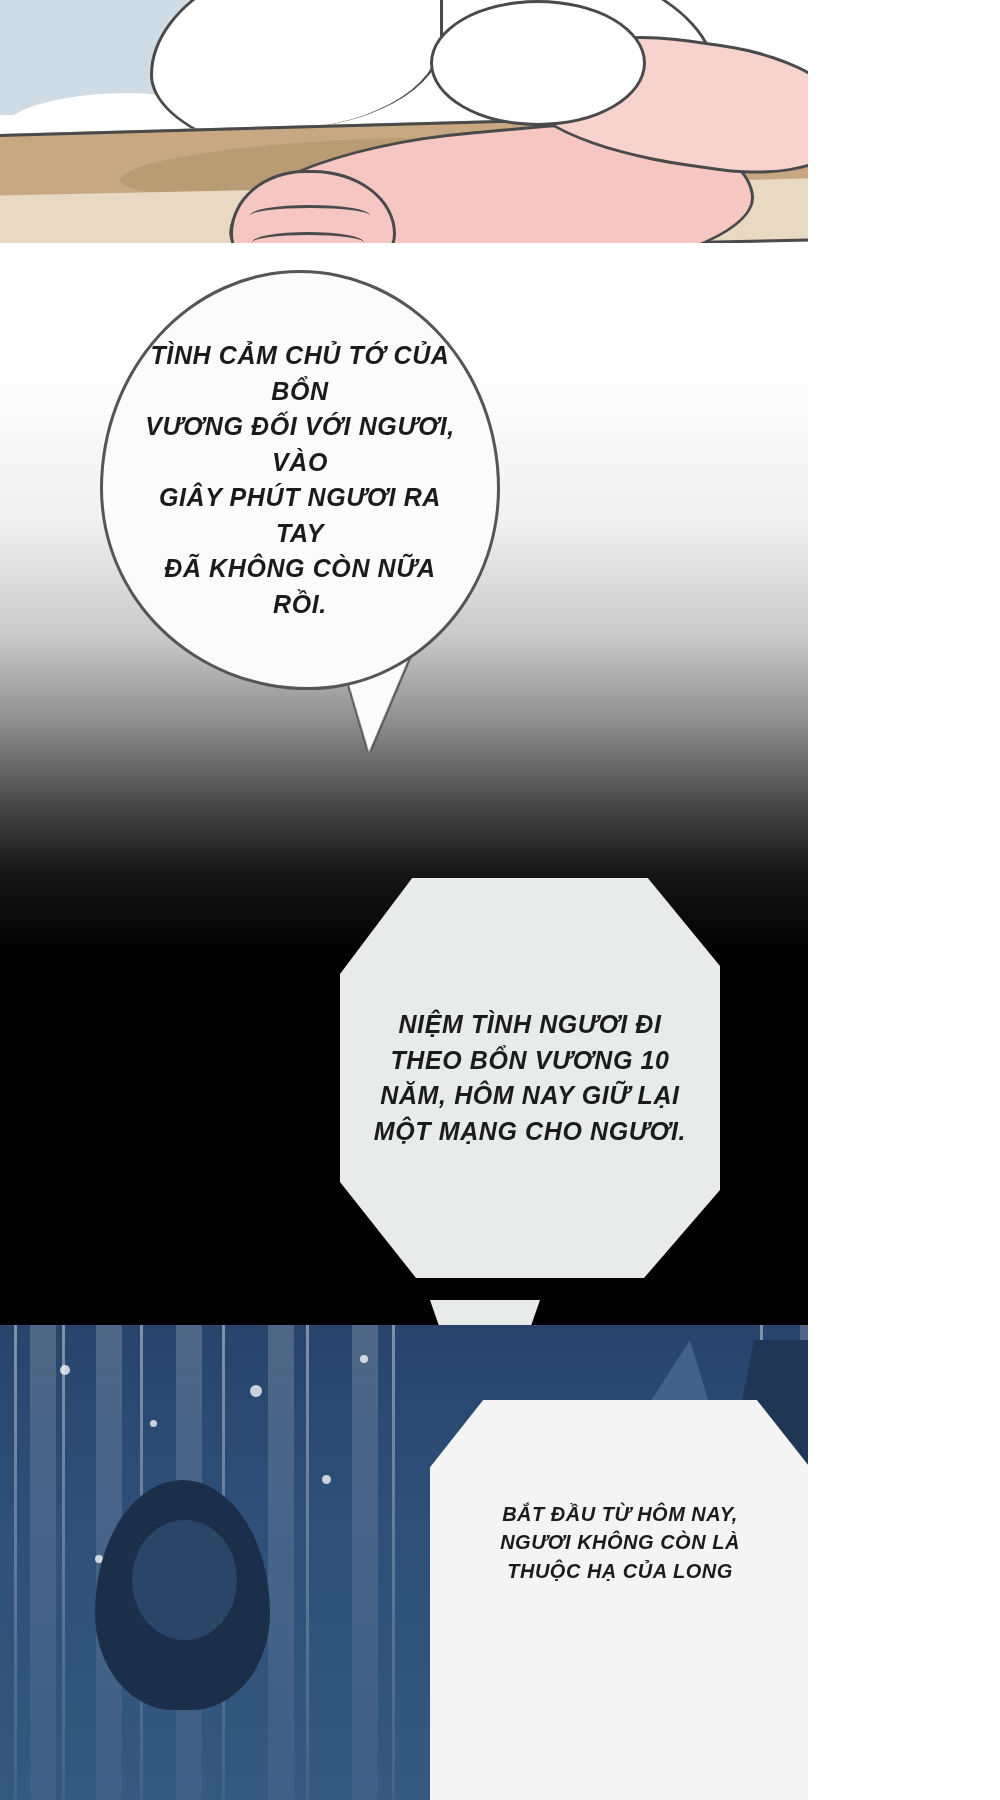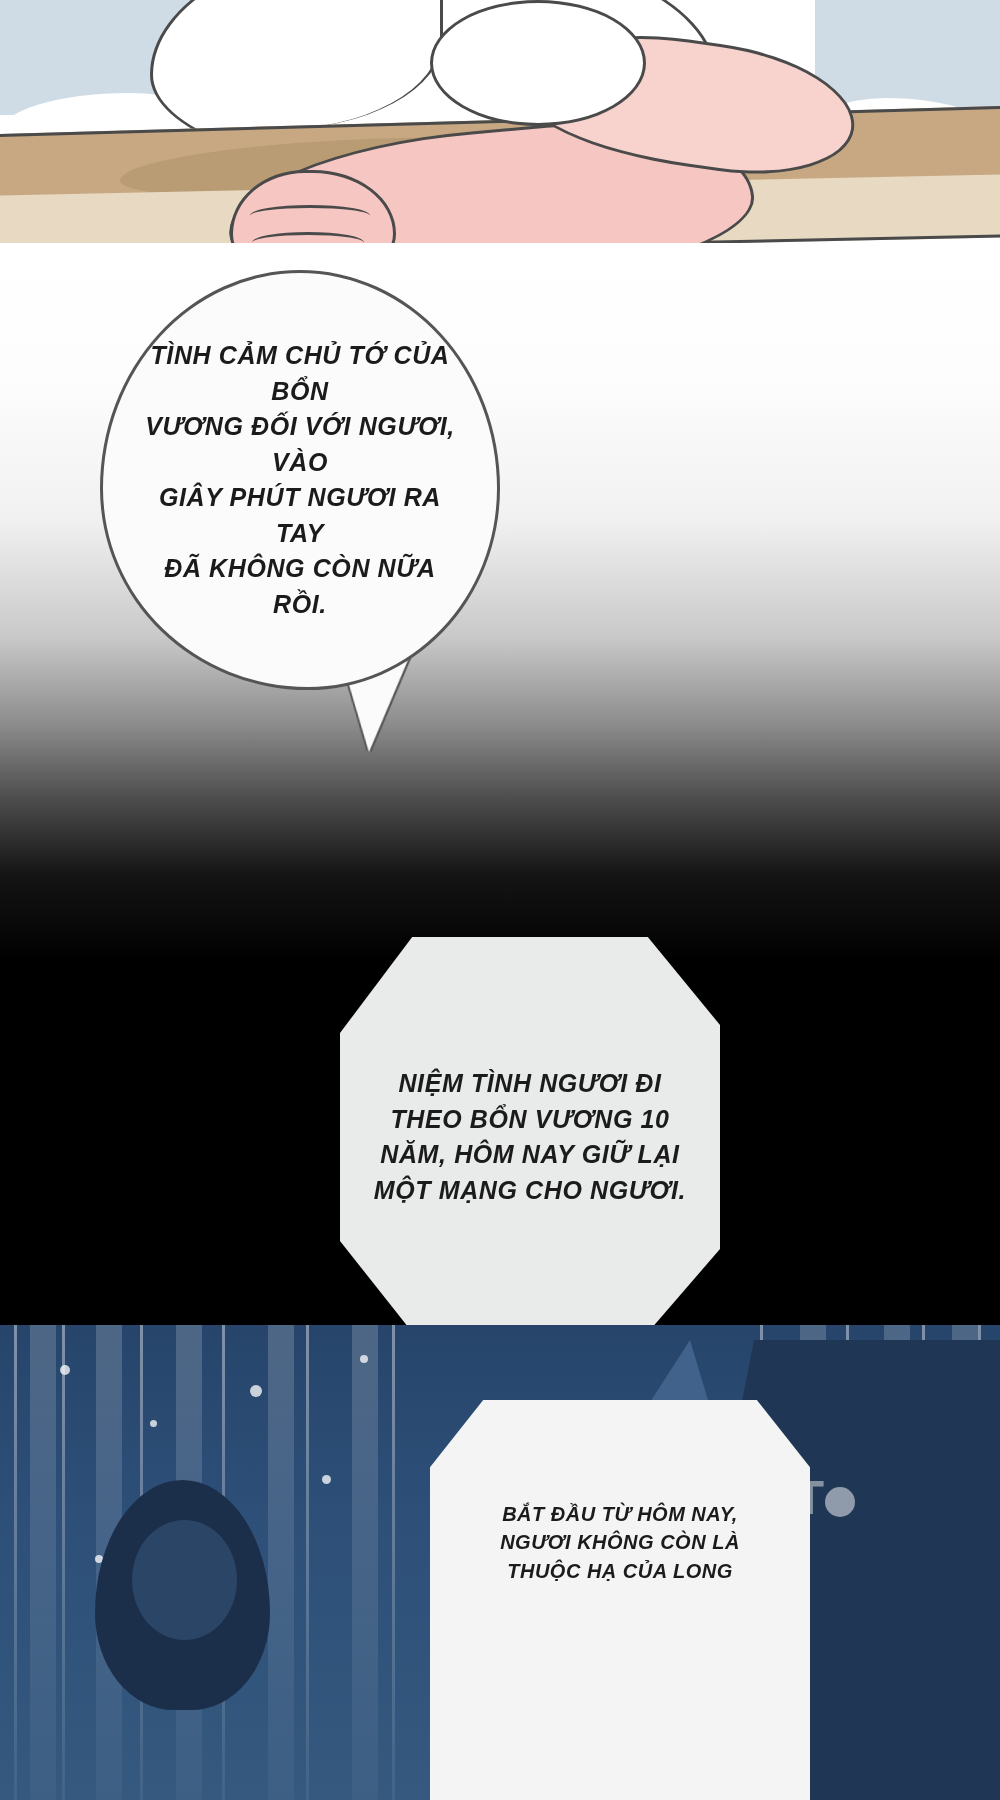--- a/index.html
+++ b/index.html
@@ -5,21 +5,21 @@
   html, body {
     margin: 0;
     padding: 0;
     background: #ffffff;
   }
   body {
     font-family: "Liberation Sans", sans-serif;
   }
   #page {
     position: relative;
-    width: 1000px;
+    width: 808px;
     height: 1800px;
     overflow: hidden;
     background: #1d4ed8;
   }
 
   
   .panel-top {
     position: absolute;
     left: 0; top: 0;
     width: 1000px; height: 250px;
@@ -196,21 +196,21 @@
     width: 0; height: 0;
     border-left: 24px solid transparent;
     border-right: 72px solid transparent;
     border-top: 130px solid #fbfbfb;
     transform: rotate(-6deg);
     filter: drop-shadow(2px 1px 0 #555) drop-shadow(-2px 0 0 #555);
   }
 
   
   .bubble-2 {
-    left: 340px; top: 937px;
+    left: 340px; top: 878px;
     width: 380px; height: 400px;
     background: #e9eaea;
     clip-path: polygon(19% 0%, 81% 0%, 100% 22%, 100% 78%, 80% 100%, 20% 100%, 0% 76%, 0% 24%);
     padding: 22px 30px;
   }
   .bubble-2 .bubble-text { font-size: 25px; }
   .bubble-2-tail {
     position: absolute;
     left: 430px; top: 1300px;
     width: 110px; height: 120px;

